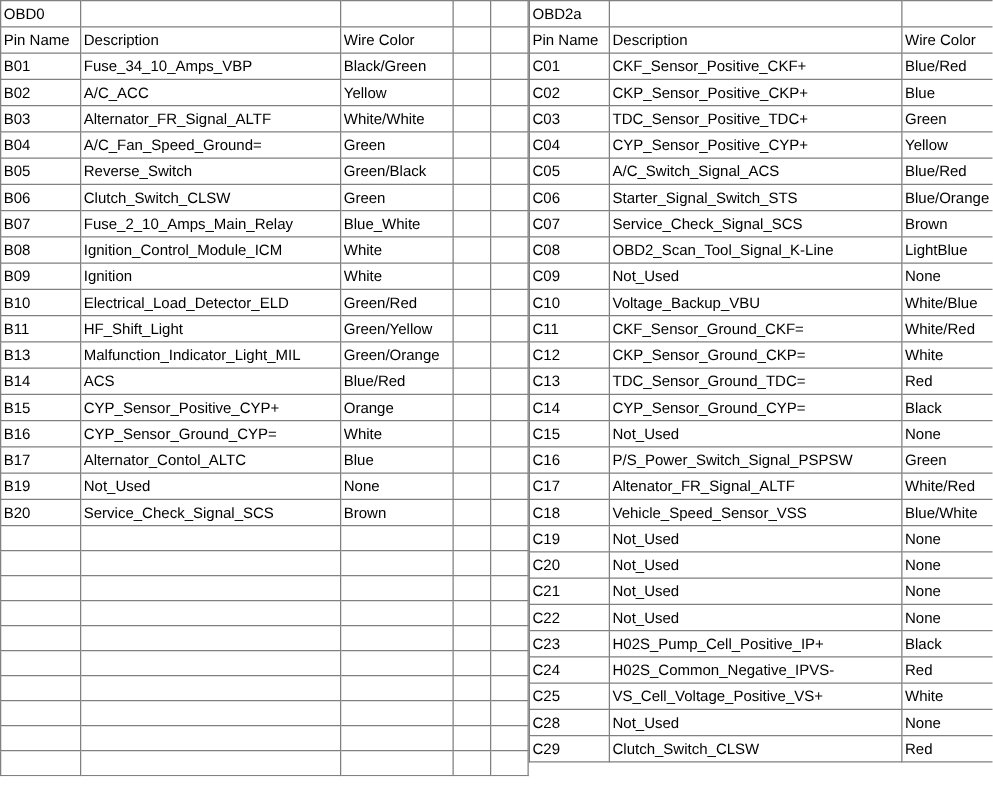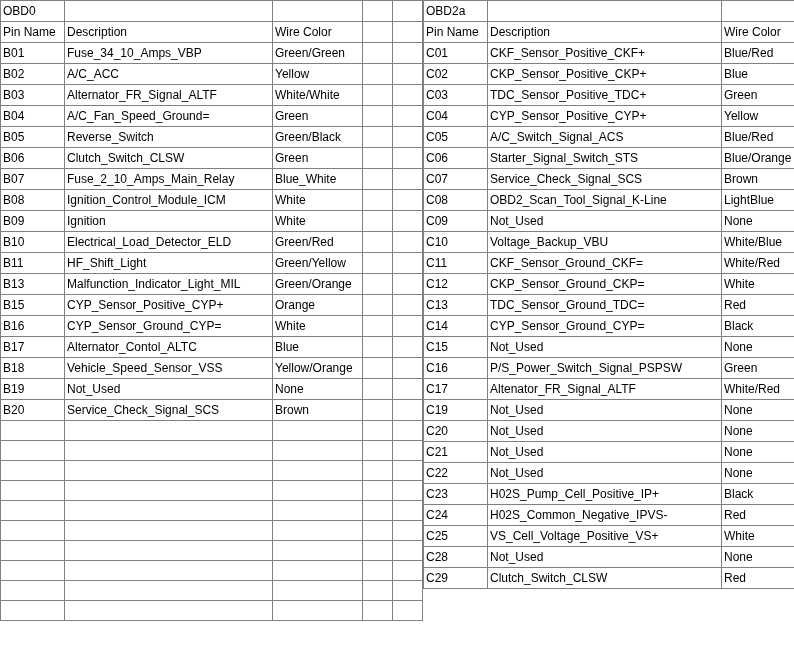--- a/index.html
+++ b/index.html
@@ -70,21 +70,21 @@
           <tr>
             <td>Pin Name</td>
             <td>Description</td>
             <td>Wire Color</td>
             <td></td>
             <td></td>
           </tr>
           <tr>
             <td>B01</td>
             <td>Fuse_34_10_Amps_VBP</td>
-            <td>Green/Green</td>
+            <td>Black/Green</td>
             <td></td>
             <td></td>
           </tr>
           <tr>
             <td>B02</td>
             <td>A/C_ACC</td>
             <td>Yellow</td>
             <td></td>
             <td></td>
           </tr>
@@ -152,44 +152,44 @@
             <td></td>
           </tr>
           <tr>
             <td>B13</td>
             <td>Malfunction_Indicator_Light_MIL</td>
             <td>Green/Orange</td>
             <td></td>
             <td></td>
           </tr>
           <tr>
+            <td>B14</td>
+            <td>ACS</td>
+            <td>Blue/Red</td>
+            <td></td>
+            <td></td>
+          </tr>
+          <tr>
             <td>B15</td>
             <td>CYP_Sensor_Positive_CYP+</td>
             <td>Orange</td>
             <td></td>
             <td></td>
           </tr>
           <tr>
             <td>B16</td>
             <td>CYP_Sensor_Ground_CYP=</td>
             <td>White</td>
             <td></td>
             <td></td>
           </tr>
           <tr>
             <td>B17</td>
             <td>Alternator_Contol_ALTC</td>
             <td>Blue</td>
-            <td></td>
-            <td></td>
-          </tr>
-          <tr>
-            <td>B18</td>
-            <td>Vehicle_Speed_Sensor_VSS</td>
-            <td>Yellow/Orange</td>
             <td></td>
             <td></td>
           </tr>
           <tr>
             <td>B19</td>
             <td>Not_Used</td>
             <td>None</td>
             <td></td>
             <td></td>
           </tr>
@@ -371,20 +371,25 @@
             <td>C16</td>
             <td>P/S_Power_Switch_Signal_PSPSW</td>
             <td>Green</td>
           </tr>
           <tr>
             <td>C17</td>
             <td>Altenator_FR_Signal_ALTF</td>
             <td>White/Red</td>
           </tr>
           <tr>
+            <td>C18</td>
+            <td>Vehicle_Speed_Sensor_VSS</td>
+            <td>Blue/White</td>
+          </tr>
+          <tr>
             <td>C19</td>
             <td>Not_Used</td>
             <td>None</td>
           </tr>
           <tr>
             <td>C20</td>
             <td>Not_Used</td>
             <td>None</td>
           </tr>
           <tr>

